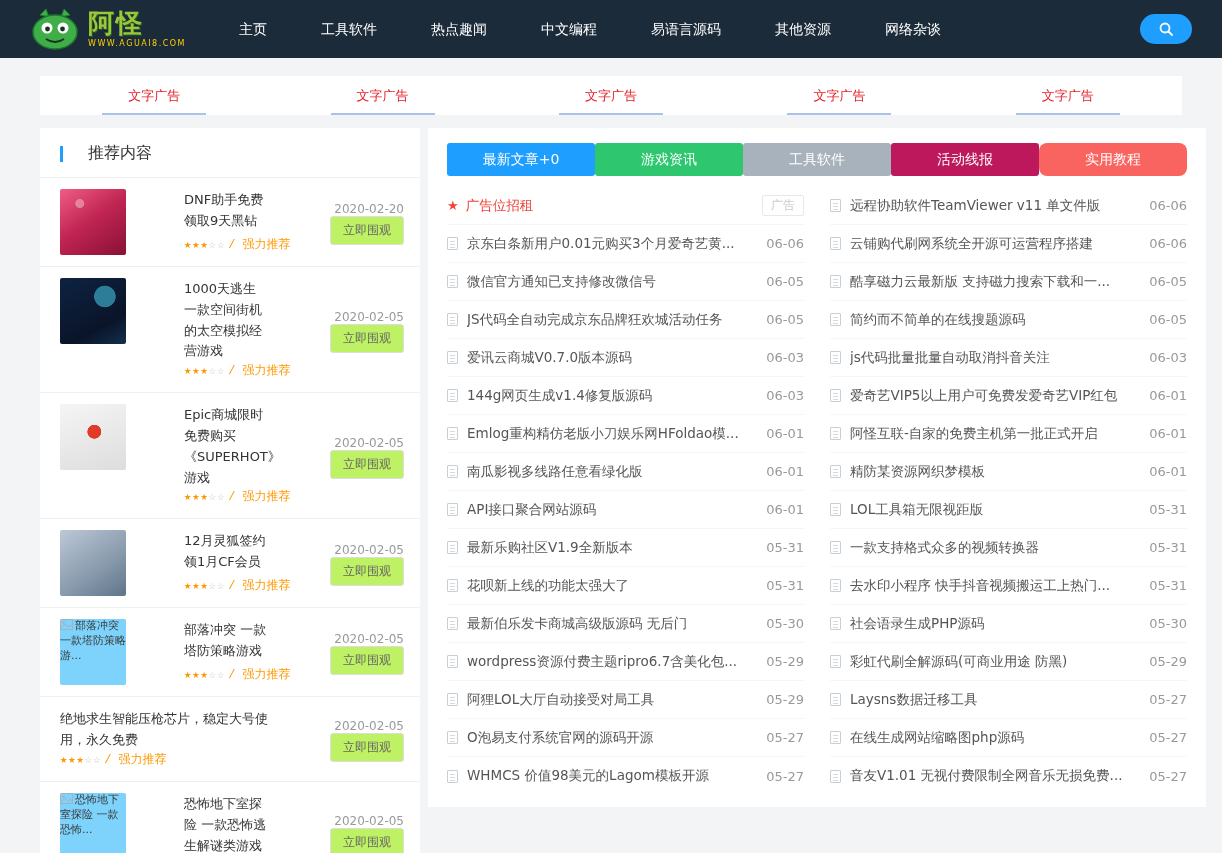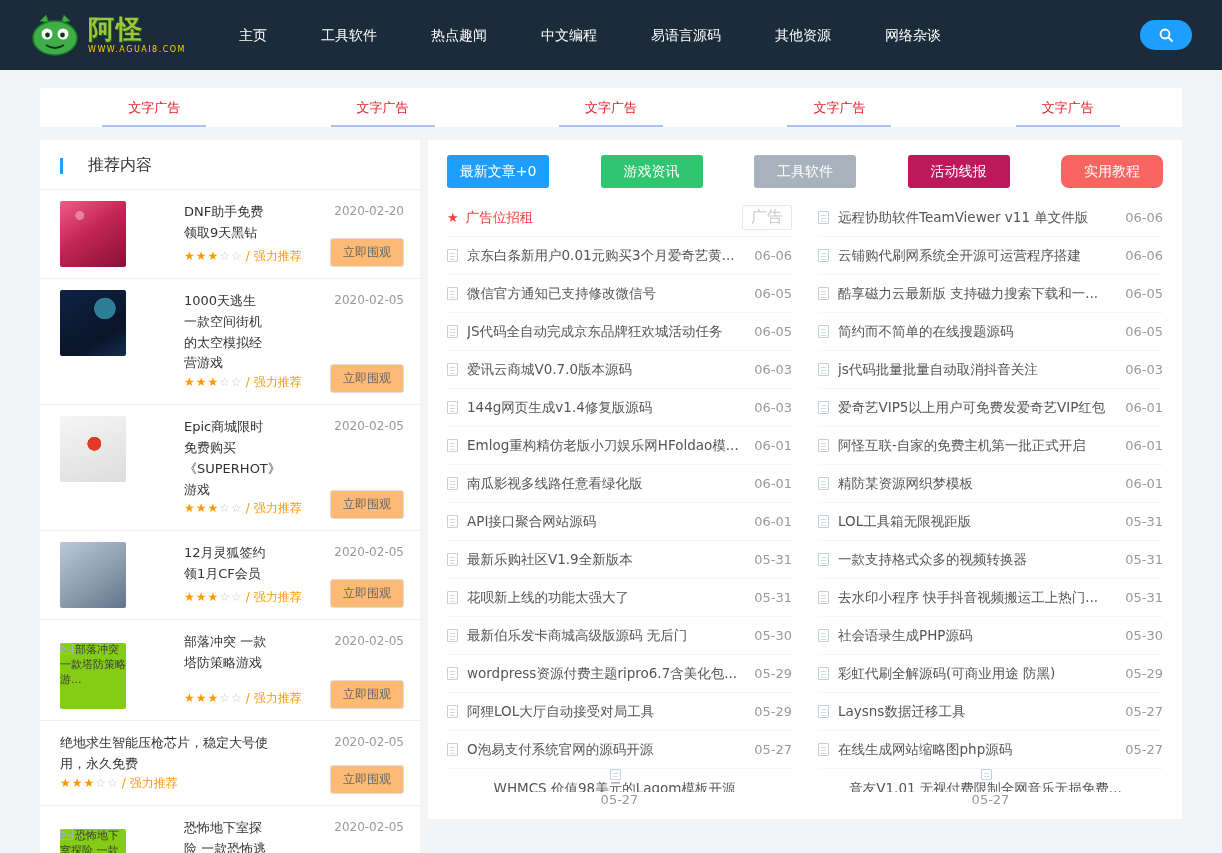--- a/index.html
+++ b/index.html
@@ -1,21 +1,21 @@
 <!DOCTYPE html>
 <html><head>
 <meta charset="utf-8">
 <style>
   * { box-sizing: border-box; margin: 0; padding: 0; }
   html,body { background:#f3f4f6; }
   body { font-family:"DejaVu Sans","Liberation Sans",sans-serif; }
   .page { width:1222px; min-height:853px; margin:0 auto; background:#f3f4f6; padding-bottom:8px; }
 
   
-  .site-header { height:70px; background:#1b2b3a; display:flex; align-items:center; padding:0 30px; }
+  .site-header { height:58px; background:#1b2b3a; display:flex; align-items:center; padding:0 30px; }
   .logo { display:flex; align-items:center; gap:8px; margin-right:26px; cursor:pointer; }
   .logo-txt { display:flex; flex-direction:column; }
   .logo-title { font-size:26px; font-weight:bold; color:#9dc63b; text-shadow:1px 1px 0 #20631f; letter-spacing:2px; line-height:1; }
   .logo-sub { font-size:8px; color:#ffd100; letter-spacing:1.5px; margin-top:3px; }
   .main-nav { display:flex; align-items:center; }
   .main-nav a { color:#ffffff; font-size:14px; text-decoration:none; padding:10px 27px; line-height:58px; white-space:nowrap; }
   .search-btn { margin-left:auto; width:52px; height:30px; border-radius:16px; background:#1E9FFF; display:flex; align-items:center; justify-content:center; cursor:pointer; }
 
   
   .ads-bar { margin:18px 40px 0; background:#fff; height:39px; display:flex; }
@@ -31,52 +31,52 @@
   .panel-head { display:flex; align-items:center; gap:25px; padding:15px 20px 13px; border-bottom:1px solid #f0f0f0; }
   .panel-head .bar { width:3px; height:16px; background:#1E9FFF; }
   .panel-head .t { font-size:16px; color:#333; }
   .rec-item { display:flex; padding:11px 16px 11px 20px; border-bottom:1px solid #f0f0f0;gap:48px; }
   .rec-item:last-child { border-bottom:none; }
   .thumb { width:66px; height:66px; flex:0 0 66px; margin-right:10px; border-radius:2px; overflow:hidden; cursor:pointer; }
   .thumb-dnf { background:radial-gradient(circle at 30% 22%, rgba(255,255,255,.35) 0 6%, transparent 7%), linear-gradient(145deg,#ef5d84 0%,#c02452 48%,#881136 100%); }
   .thumb-space { background:radial-gradient(circle at 68% 28%, #2e7d98 0 16%, transparent 17%), linear-gradient(150deg,#0d2342,#0a1429 70%,#12304e); }
   .thumb-superhot { background:radial-gradient(circle at 52% 42%, #e03a28 0 13%, transparent 14%), linear-gradient(160deg,#f5f5f5,#dddddd); }
   .thumb-cf { background:linear-gradient(145deg,#bcc8d6,#8799ab 60%,#60748a); }
-  .thumb-broken { font-size:11px; color:#3a3a3a; line-height:1.35; background:#84cc16;margin-top:12px; }
+  .thumb-broken { font-size:11px; color:#3a3a3a; line-height:1.35; background:#7dd3fc; }
   .thumb-broken svg { vertical-align:-1px; margin-right:2px; }
   .rec-mid { flex:1; min-width:0; display:flex; flex-direction:column; padding-top:1px; }
   .rec-title { font-size:13px; color:#333; text-decoration:none; line-height:1.6; }
-  .rec-stars { margin-top:auto; font-size:12px; padding-bottom:2px; white-space:nowrap; }
+  .rec-stars { margin-top:auto; font-size:12px; padding-bottom:2px; white-space:nowrap;font-family:Liberation Mono, monospace; }
   .stars-on { color:#ff9800; letter-spacing:1px; }
   .stars-off { color:#ccc; letter-spacing:1px; }
   .rating { color:#ff9800; margin-left:3px; }
-  .rec-side { width:86px; flex:0 0 86px; display:flex; flex-direction:column; align-items:flex-end; justify-content:space-between; }
+  .rec-side { width:86px; flex:0 0 86px; display:flex; flex-direction:column; align-items:flex-end; justify-content:center; }
   .rec-date { font-size:12px; color:#999; margin-top:3px; }
-  .watch-btn { font-size:12px; color:#666; border:1px solid #ddd; border-radius:3px; padding:5px 12px; text-decoration:none; background:#fdba74; cursor:pointer; white-space:nowrap; }
+  .watch-btn { font-size:12px; color:#666; border:1px solid #ddd; border-radius:3px; padding:5px 12px; text-decoration:none; background:#bef264; cursor:pointer; white-space:nowrap; }
 
   
   .art-panel { flex:1; background:#fff; padding:15px 19px 12px; }
   .cat-row { display:flex; justify-content:space-between; margin-bottom:11px; }
-  .cat-btn { width:102px; height:33px; line-height:33px; text-align:center; font-size:14px; color:#fff; border-radius:3px; text-decoration:none; cursor:pointer; }
+  .cat-btn { width:148px; height:33px; line-height:33px; text-align:center; font-size:14px; color:#fff; border-radius:3px; text-decoration:none; cursor:pointer; }
   .cat-blue { background:#1E9FFF; }
   .cat-green { background:#2EC770; }
   .cat-gray { background:#A8B2BC; }
   .cat-teal { background:#be185d; }
   .cat-red { background:#FA6460;border-radius:8px; }
   .cols { display:flex; gap:26px; }
   .col { flex:1; min-width:0; }
   .art-row { display:flex; align-items:center; height:38px; border-bottom:1px solid #f6f6f6; }
-  .col .art-row:last-child { border-bottom:none;flex-direction:column; }
+  .col .art-row:last-child { border-bottom:none; }
   .doc-icon { width:11px; height:13px; border:1px solid #c6ced6; border-radius:1px; margin-right:9px; flex:0 0 11px; position:relative; background:#fff; }
   .doc-icon::before { content:""; position:absolute; left:2px; top:3px; right:2px; height:1px; background:#d5dbe1; box-shadow:0 3px 0 #d5dbe1, 0 6px 0 #d5dbe1; }
   .art-title { flex:1; min-width:0; font-size:13.5px; color:#555; text-decoration:none; white-space:nowrap; overflow:hidden; text-overflow:ellipsis; padding-right:10px; }
   .art-date { font-size:13px; color:#999; white-space:nowrap; }
   .adslot-star { color:#f4413a; font-size:13px; margin-right:7px; }
   .adslot-title { flex:1; min-width:0; font-size:13.5px; color:#f4413a; text-decoration:none; }
-  .ad-tag { font-size:16px; color:#ccc; border:1px solid #e8e8e8; border-radius:2px; padding:1px 8px; }
+  .ad-tag { font-size:12px; color:#ccc; border:1px solid #e8e8e8; border-radius:2px; padding:1px 8px; }
 </style>
 </head>
 <body>
 
 <div class="page">
 
   <header class="site-header">
     <div class="logo">
       <svg width="50" height="44" viewBox="0 0 50 44">
         <path d="M10 8 L16 2 L19 10 Z" fill="#3fae49" stroke="#1c7a2a"></path>

